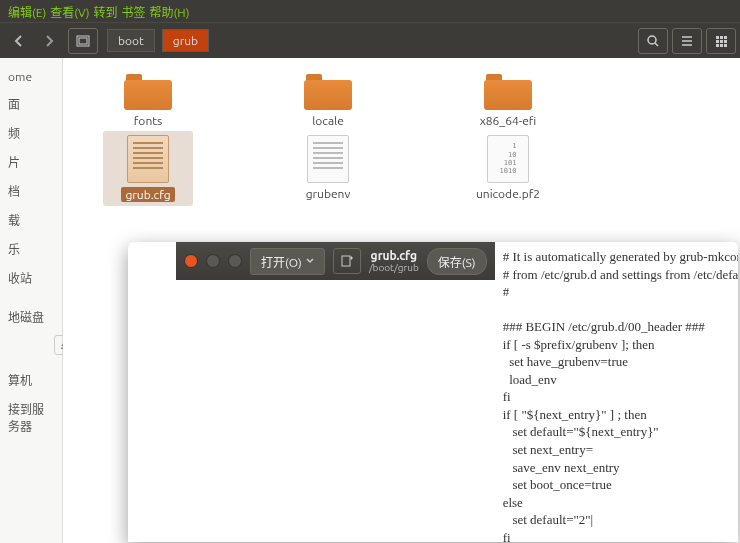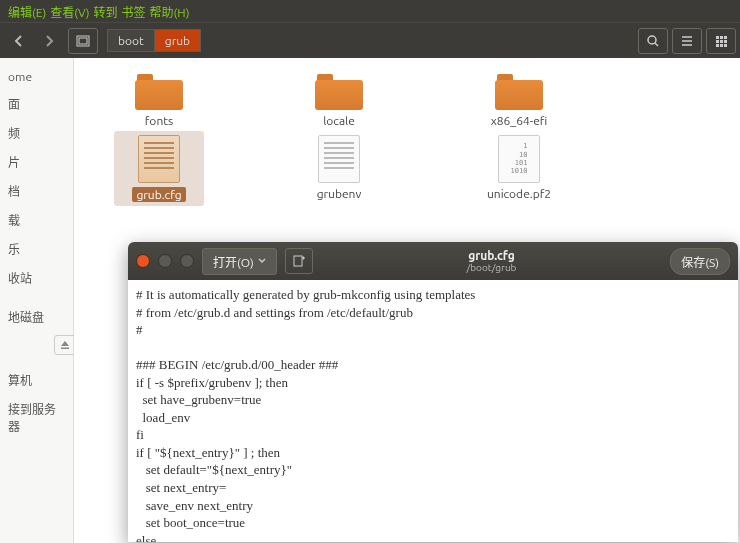--- a/index.html
+++ b/index.html
@@ -4,27 +4,27 @@
 <style>
 * { margin: 0; padding: 0; box-sizing: border-box; font-family: "Ubuntu", "Noto Sans CJK SC", sans-serif; }
 body { width: 740px; height: 543px; background: #fff; overflow: hidden; position: relative; }
 
 .menubar { background: #3c3b37; color: #84cc16; height: 22px; display: flex; align-items: center; padding: 0 8px; gap: 4px; font-size: 12px; }
 .menubar span { cursor: pointer; }
 
 .toolbar { background: #3c3b37; height: 36px; display: flex; align-items: center; padding: 0 4px; gap: 4px; border-top: 1px solid #4a4944; }
 .tb-btn { width: 28px; height: 28px; display: flex; align-items: center; justify-content: center; color: #ddd; border-radius: 3px; cursor: pointer; }
 .tb-ico { width: 30px; height: 26px; border: 1px solid #6a6962; border-radius: 3px; display: flex; align-items: center; justify-content: center; }
-.breadcrumb { display: flex; gap: 0; margin-left: 6px; }
+.breadcrumb { display: flex; gap: 8px; margin-left: 6px; }
 .crumb { background: #464540; color: #ddd; border: 1px solid #5a5954; padding: 4px 10px; font-size: 12px; margin-left: -1px; cursor: pointer; }
 .crumb.active { background: #c2410c; }
 .tb-right { margin-left: auto; display: flex; gap: 4px; }
 
 .content { display: flex; height: calc(100% - 58px); position: relative; }
-.sidebar { width: 74px; background: #f7f7f5; border-right: 1px solid #ddd; padding: 6px 0; font-size: 12px; color: #555; }
+.sidebar { width: 63px; background: #f7f7f5; border-right: 1px solid #ddd; padding: 6px 0; font-size: 12px; color: #555; }
 .side-item { padding: 6px 8px; cursor: pointer; }
 .side-sep { height: 10px; }
 .eject { width: 22px; height: 20px; border: 1px solid #ccc; border-radius: 3px; margin: 4px 0 0 54px; display: flex; align-items: center; justify-content: center; cursor: pointer; }
 
 .filepane { flex: 1; padding: 10px 20px; position: relative; background: #fff; }
 .files { display: flex; flex-wrap: wrap; gap: 0 50px; }
 .file { width: 90px; display: flex; flex-direction: column; align-items: center; cursor: pointer; padding: 4px; border-radius: 3px; margin: 0 20px; text-align: right; }
 .file.selected { background: #e8ddd4; }
 .fname { font-size: 12px; color: #444; margin-top: 4px; }
 .file.selected .fname { background: #aa6a3a; color: #fff; padding: 1px 4px; border-radius: 2px; }
@@ -36,21 +36,21 @@
 .textfile-icon { width: 42px; height: 48px; background: #fafafa; border: 1px solid #ccc; border-radius: 2px; padding: 6px 5px; display: flex; flex-direction: column; gap: 3px; }
 .textfile-icon::before { content: ""; display: block; height: 2px; background: #bbb; box-shadow: 0 5px #bbb, 0 10px #bbb, 0 15px #bbb, 0 20px #bbb, 0 25px #bbb; }
 .textfile-icon.orange { background: linear-gradient(#f0d8c0, #e8c8a0); border-color: #c89868; }
 .textfile-icon.orange::before { background: #b88858; box-shadow: 0 5px #b88858, 0 10px #b88858, 0 15px #b88858, 0 20px #b88858, 0 25px #b88858; }
 
 .binfile-icon { width: 42px; height: 48px; background: #fafafa; border: 1px solid #ccc; border-radius: 2px; display: flex; flex-direction: column; align-items: center; justify-content: center; font-size: 7px; color: #888; font-family: monospace; line-height: 1.2; }
 
 .status { position: absolute; right: 8px; bottom: 46px; font-size: 11px; color: #666; }
 
 
-.editor { position: absolute; left: 128px; top: 242px; width: 610px; height: 300px; display: flex; flex-direction: column; box-shadow: 0 6px 20px rgba(0,0,0,0.4); border-radius: 6px 6px 0 0; overflow: hidden; }
+.editor { position: absolute; left: 128px; top: 242px; width: 610px; height: 300px; display: flex; flex-direction: row; box-shadow: 0 6px 20px rgba(0,0,0,0.4); border-radius: 6px 6px 0 0; overflow: hidden; padding-left: 48px; }
 .ed-header { background: linear-gradient(#4a4944, #3c3b37); height: 38px; display: flex; align-items: center; padding: 0 8px; gap: 8px; }
 .winbtn { width: 14px; height: 14px; border-radius: 50%; border: 1px solid #333; cursor: pointer; }
 .winbtn.close { background: #e95420; }
 .winbtn.min, .winbtn.max { background: #5a5954; }
 .ed-open { background: #5a5954; color: #eee; border: 1px solid #6a6962; border-radius: 3px; padding: 4px 10px; font-size: 12px; cursor: pointer; display: flex; align-items: center; gap: 4px; }
 .ed-centre { flex: 1; text-align: center; color: #eee; font-size: 12px; }
 .ed-centre .sub { font-size: 10px; color: #bbb; }
 .ed-save { background: #5a5954; color: #eee; border: 1px solid #6a6962; border-radius: 12px; padding: 4px 10px; font-size: 12px; cursor: pointer; }
 .ed-body { flex: 1; background: #fff; padding: 6px 8px; font-family: Liberation Serif, serif; font-size: 13px; color: #333; white-space: pre; overflow: hidden; line-height: 1.35; }
 .ed-new { width: 28px; height: 26px; border: 1px solid #6a6962; border-radius: 3px; display: flex; align-items: center; justify-content: center; cursor: pointer; }

